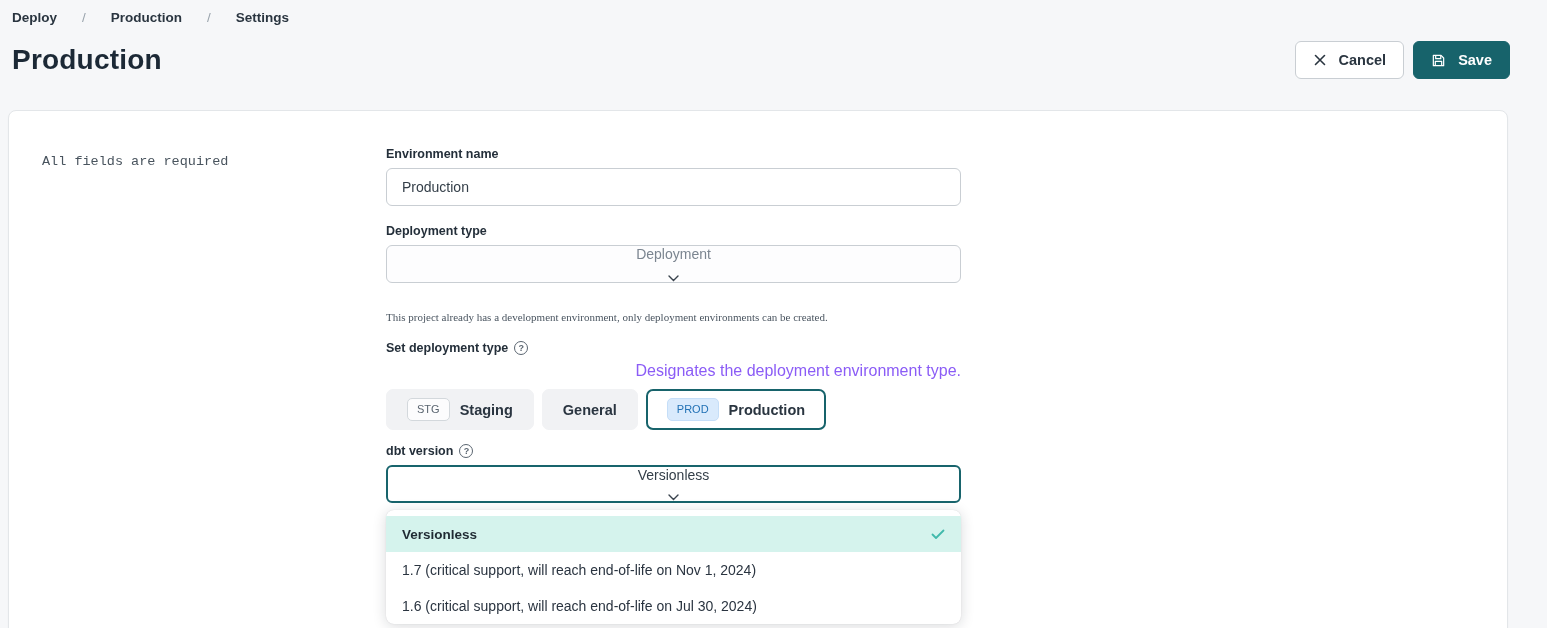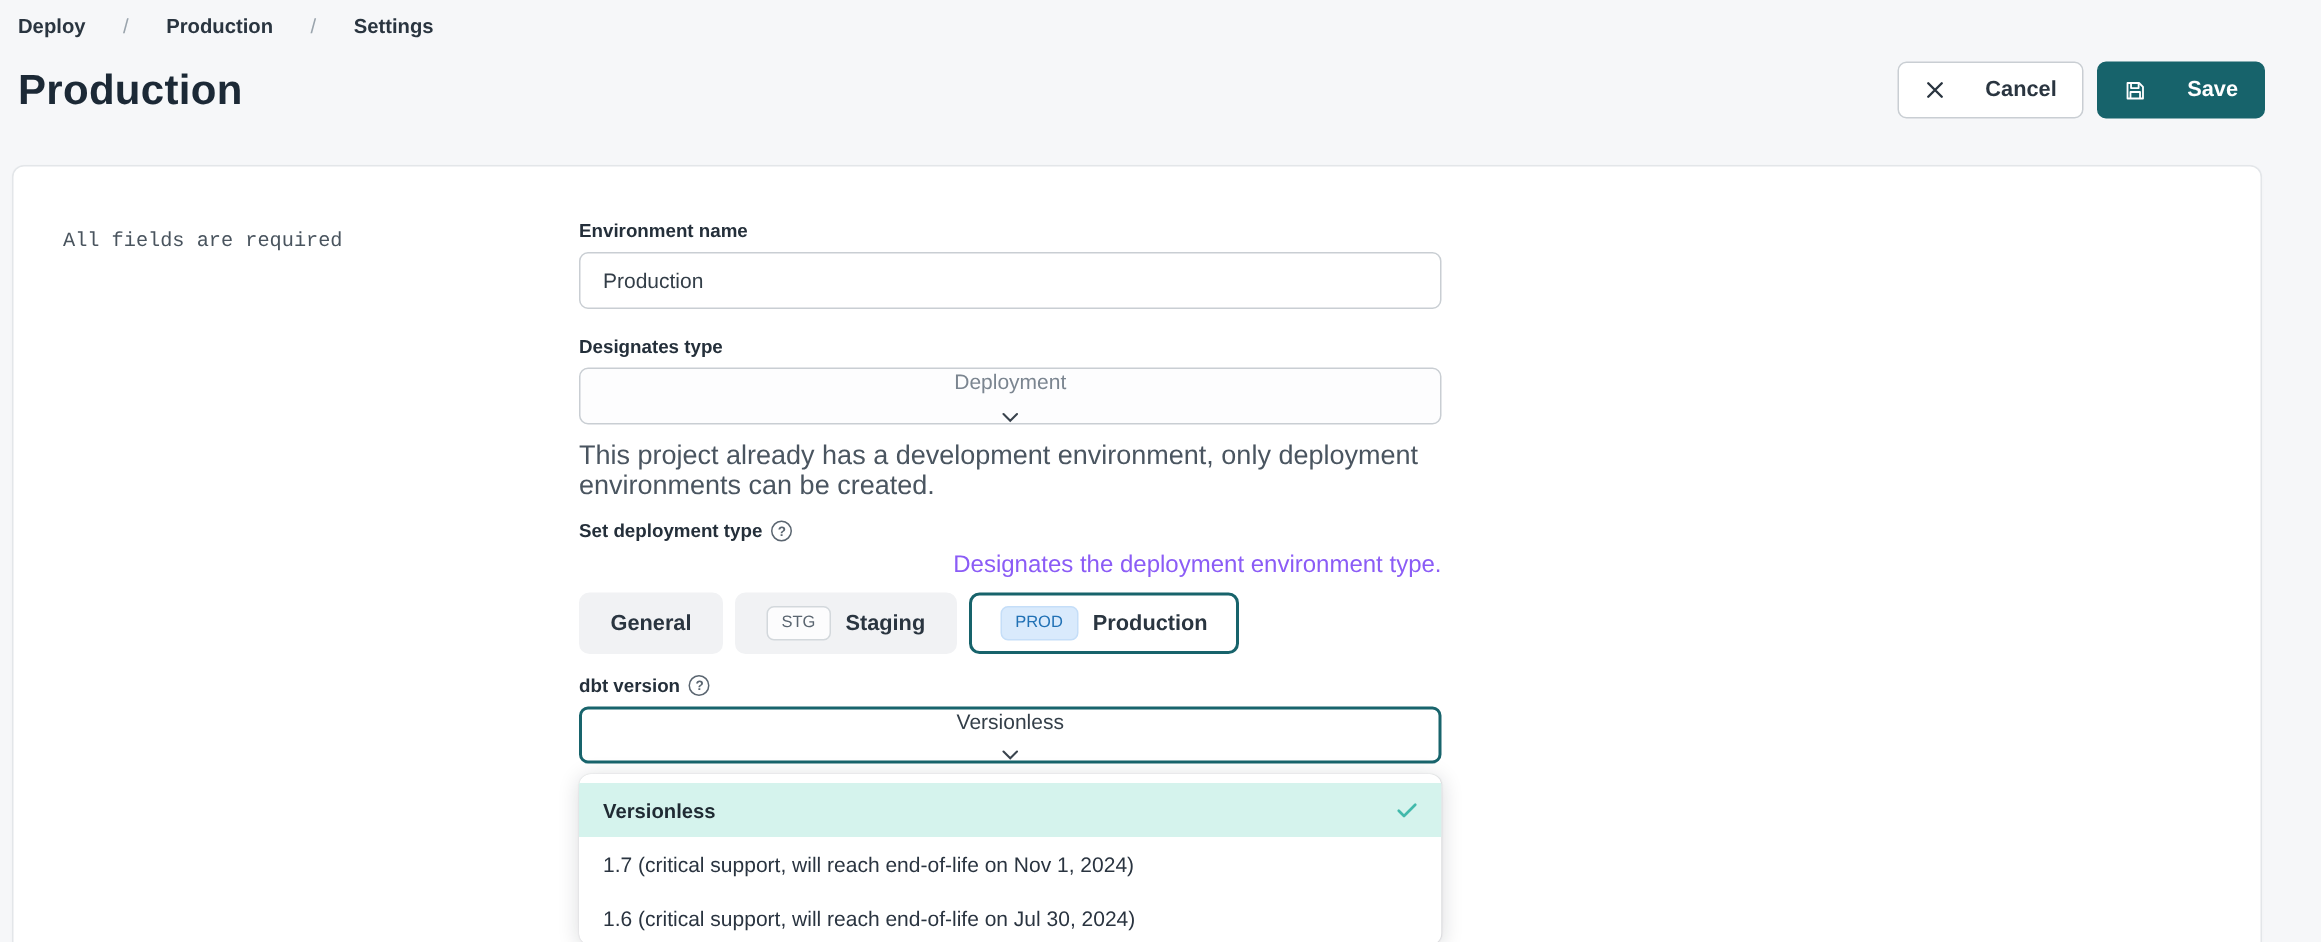--- a/index.html
+++ b/index.html
@@ -20,21 +20,21 @@
   .breadcrumb .sep { color:#9aa4ad; font-weight:400; }
   .crumb { cursor:pointer; }
 
   .title-row {
     display:flex; align-items:center; justify-content:space-between;
     margin:16px 37px 0 12px;
   }
   .page-title { font-size:28px; font-weight:700; color:#1c2936; letter-spacing:.2px; }
   .header-actions { display:flex; gap:9px; }
   .btn {
-    display:inline-flex; align-items:center; gap:27px;
+    display:inline-flex; align-items:center; gap:12px;
     height:38px; border-radius:6px; font-size:14.5px; font-weight:600;
     padding:0 17px; cursor:pointer; font-family:inherit;
   }
   .btn-cancel { background:#ffffff; border:1px solid #c9ced3; color:#2a3540; }
   .btn-save { background:#17636b; border:1px solid #17636b; color:#ffffff; }
 
   
   .card {
     margin:31px 39px 0 8px;
     background:#ffffff;
@@ -68,21 +68,21 @@
   .select {
     width:100%; height:38px;
     border:1px solid #c9ced3; border-radius:6px;
     padding:0 14px; font-size:14px;
     display:flex; align-items:center; justify-content:space-between;
     background:#fff; cursor:pointer;flex-direction:column;
   }
   .select.disabled { color:#7b8590; background:#fdfdfe; cursor:default; }
   .select.focused { border:2px solid #18646c; padding:0 13px; color:#333e48; }
   .help-text {
-    margin-top:10px; font-size:18px; line-height:20px; color:#4a5560; max-width:562px;
+    margin-top:24px; font-size:11px; line-height:20px; color:#4a5560; max-width:562px;font-family:Liberation Serif, serif;
   }
   .spacer18 { height:18px; } .spacer14 { height:14px; }
   .desc { margin-top:6px; font-size:16px; color:#8b5cf6;text-align:right; }
 
   .seg-row { display:flex; gap:8px; margin-top:9px; }
   .seg-btn {
     display:inline-flex; align-items:center; gap:10px;
     height:41px; padding:0 20px; border-radius:7px;
     background:#f1f2f4; border:1px solid #f1f2f4;
     font-size:14.5px; font-weight:700; color:#2a3540; cursor:pointer;
@@ -151,21 +151,21 @@
 
     <div class="form-col">
 
       
       <div class="field-label">Environment name</div>
       <input class="text-input" type="text" value="Production" style="">
 
       <div class="spacer18"></div>
 
       
-      <div class="field-label">Designates type</div>
+      <div class="field-label">Deployment type</div>
       <div class="select disabled">
         <span>Deployment</span>
         <span style="display:inline-flex;">
           <svg width="11" height="7" viewBox="0 0 11 7" fill="none" stroke="#39434d" stroke-width="1.4" stroke-linecap="round">
               <path d="M1 1 l4.5 4.5 L10 1"></path>
             </svg>
         </span>
       </div>
       <p class="help-text">This project already has a development environment, only deployment environments can be created.</p>
 
@@ -173,25 +173,25 @@
 
       
       <div class="field-label">
         <span>Set deployment type</span>
         <span class="qicon">?</span>
       </div>
       <p class="desc">Designates the deployment environment type.</p>
 
       <div class="seg-row">
         <button class="seg-btn">
-          <span>General</span>
+          <span class="badge badge-stg">STG</span>
+          <span>Staging</span>
         </button>
         <button class="seg-btn">
-          <span class="badge badge-stg">STG</span>
-          <span>Staging</span>
+          <span>General</span>
         </button>
         <button class="seg-btn selected">
           <span class="badge badge-prod">PROD</span>
           <span>Production</span>
         </button>
       </div>
 
       <div class="spacer14"></div>
 
       

